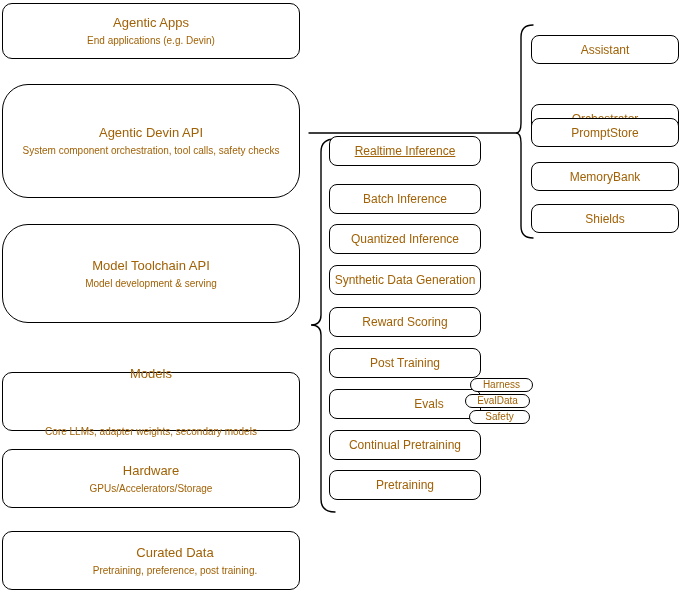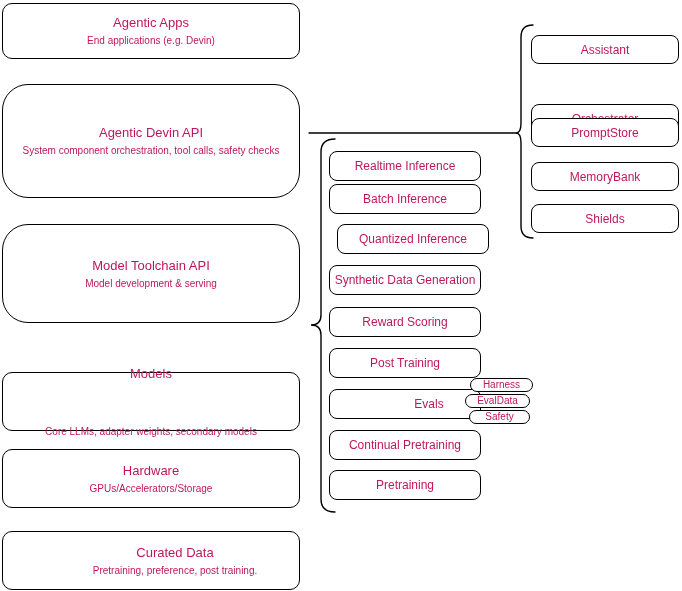--- a/index.html
+++ b/index.html
@@ -2,21 +2,21 @@
 <html><head>
 <meta charset="utf-8">
 <style>
   html, body { margin: 0; padding: 0; background: #ffffff; }
   .canvas {
     position: relative;
     width: 682px;
     height: 591px;
     background: #ffffff;
     font-family: "Liberation Sans", sans-serif;
-    color: #be185d;
+    color: #a16207;
     overflow: hidden;
   }
   .svg-layer { position: absolute; left: 0; top: 0; width: 682px; height: 591px; }
   .node {
     position: absolute;
     box-sizing: border-box;
     border: 1.5px solid #000;
     background: #fff;
     display: flex;
     flex-direction: column;
@@ -74,27 +74,27 @@
   </div>
   <div class="node stack-node" style="top:449px;height:59px;">
     <div class="title">Hardware</div>
     <div class="subtitle">GPUs/Accelerators/Storage</div>
   </div>
   <div class="node stack-node" style="top:531px;height:59px;padding-left:48px;">
     <div class="title">Curated Data</div>
     <div class="subtitle">Pretraining, preference, post training.</div>
   </div>
 
-  <div class="node mid-node" style="top:151px;">
+  <div class="node mid-node" style="top:136px;text-decoration:underline;">
     <span>Realtime Inference</span>
   </div>
   <div class="node mid-node" style="top:184px;">
     <span>Batch Inference</span>
   </div>
-  <div class="node mid-node" style="top:224px;margin-left:8px;">
+  <div class="node mid-node" style="top:224px;">
     <span>Quantized Inference</span>
   </div>
   <div class="node mid-node" style="top:265px;">
     <span>Synthetic Data Generation</span>
   </div>
   <div class="node mid-node" style="top:307px;">
     <span>Reward Scoring</span>
   </div>
   <div class="node mid-node" style="top:348px;">
     <span>Post Training</span>

